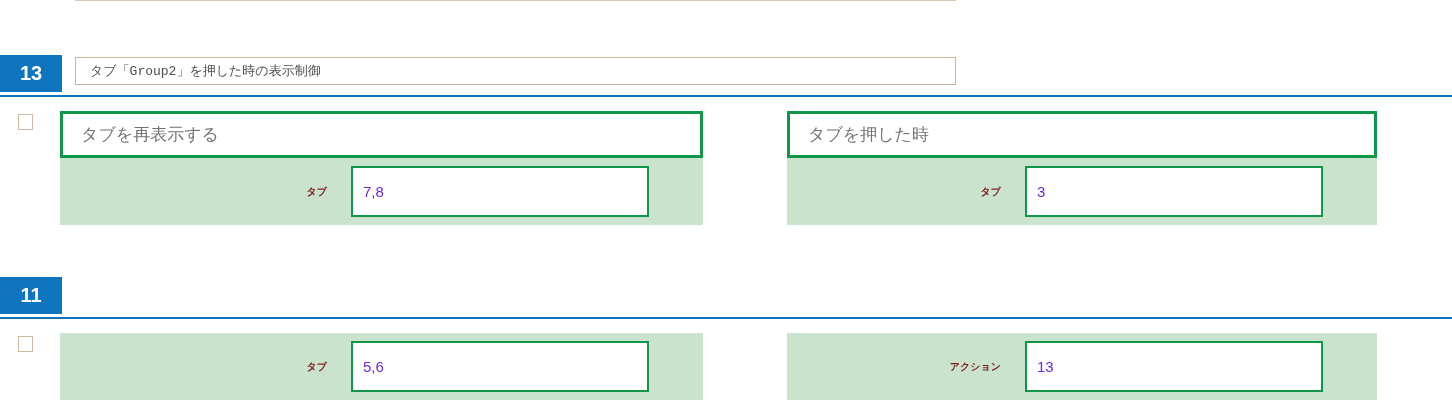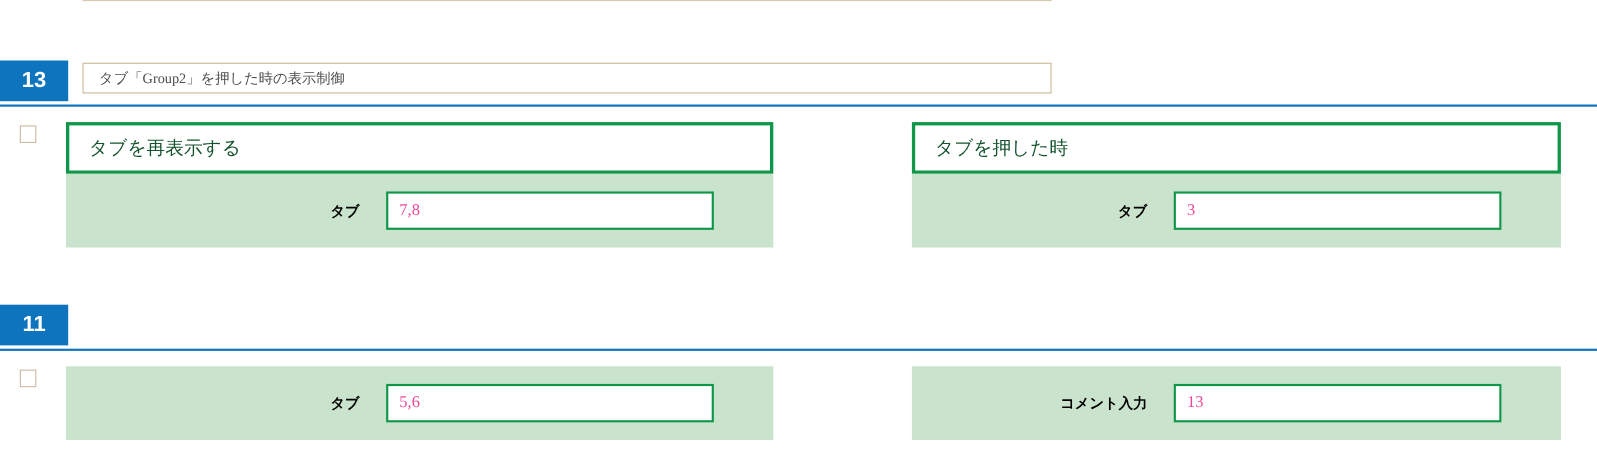--- a/index.html
+++ b/index.html
@@ -31,21 +31,21 @@
     color: #ffffff;
     font-size: 20px; font-weight: 600;
     display: flex; align-items: center; justify-content: center;
   }
 
   .desc-input {
     position: absolute; left: 75px; top: 2px;
     width: 881px; height: 28px;
     border: 1px solid #c9b794;
     background: #ffffff;
-    font-family: Liberation Serif, serif;
+    font-family: Liberation Mono, monospace;
     font-size: 13px; color: #4d4d4d;
     padding: 0 0 0 14px;
     outline: none;
   }
 
   .divider {
     margin-top: 3px;
     height: 2px;
     background: #0d74bd;
   }
@@ -55,50 +55,50 @@
   .checkbox {
     position: absolute; left: 18px; top: 3px;
     width: 15px; height: 16px;
     border: 1px solid #ccb9a0;
     background: #ffffff;
     cursor: pointer;
   }
 
   .panel { position: absolute; top: 0; }
   .panel--left  { left: 60px;  width: 643px; }
-  .panel--right { left: 829px; width: 590px; }
+  .panel--right { left: 787px; width: 590px; }
 
   .panel-header {
     height: 47px;
     border: 3px solid #109648;
     background: #ffffff;
     display: flex; align-items: center;
     padding-left: 18px;
-    font-size: 17px; color: #14532d;
+    font-size: 17px; color: #737373;
   }
 
   .panel-body {
     height: 67px;
     background: #c9e3cc;
     display: flex; align-items: center; justify-content: flex-end;
     padding-right: 54px;
   }
 
   .field-label {
-    font-size: 13px; font-weight: bold; color: #000000;
+    font-size: 10px; font-weight: bold; color: #7f1d1d;
     margin-right: 24px;
     white-space: nowrap;
   }
 
   .field-input {
-    width: 298px; height: 35px;
+    width: 298px; height: 51px;
     border: 2px solid #109648;
     background: #ffffff;
-    font-family: Liberation Serif, serif;
-    font-size: 15px; color: #ec4899;
+    font-family: Liberation Sans, sans-serif;
+    font-size: 15px; color: #6d28d9;
     padding: 0 0 0 10px;
     outline: none;
   }
 </style>
 </head>
 <body>
 
 <div class="top-cut-line"></div>
 
 <div class="section section-13">
@@ -138,18 +138,18 @@
 
     <div class="panel panel--left">
       <div class="panel-body">
         <span class="field-label">タブ</span>
         <input class="field-input" type="text" value="5,6" style="">
       </div>
     </div>
 
     <div class="panel panel--right">
       <div class="panel-body">
-        <span class="field-label">コメント入力</span>
+        <span class="field-label">アクション</span>
         <input class="field-input" type="text" value="13" style="">
       </div>
     </div>
   </div>
 </div>
 
 </body></html>

